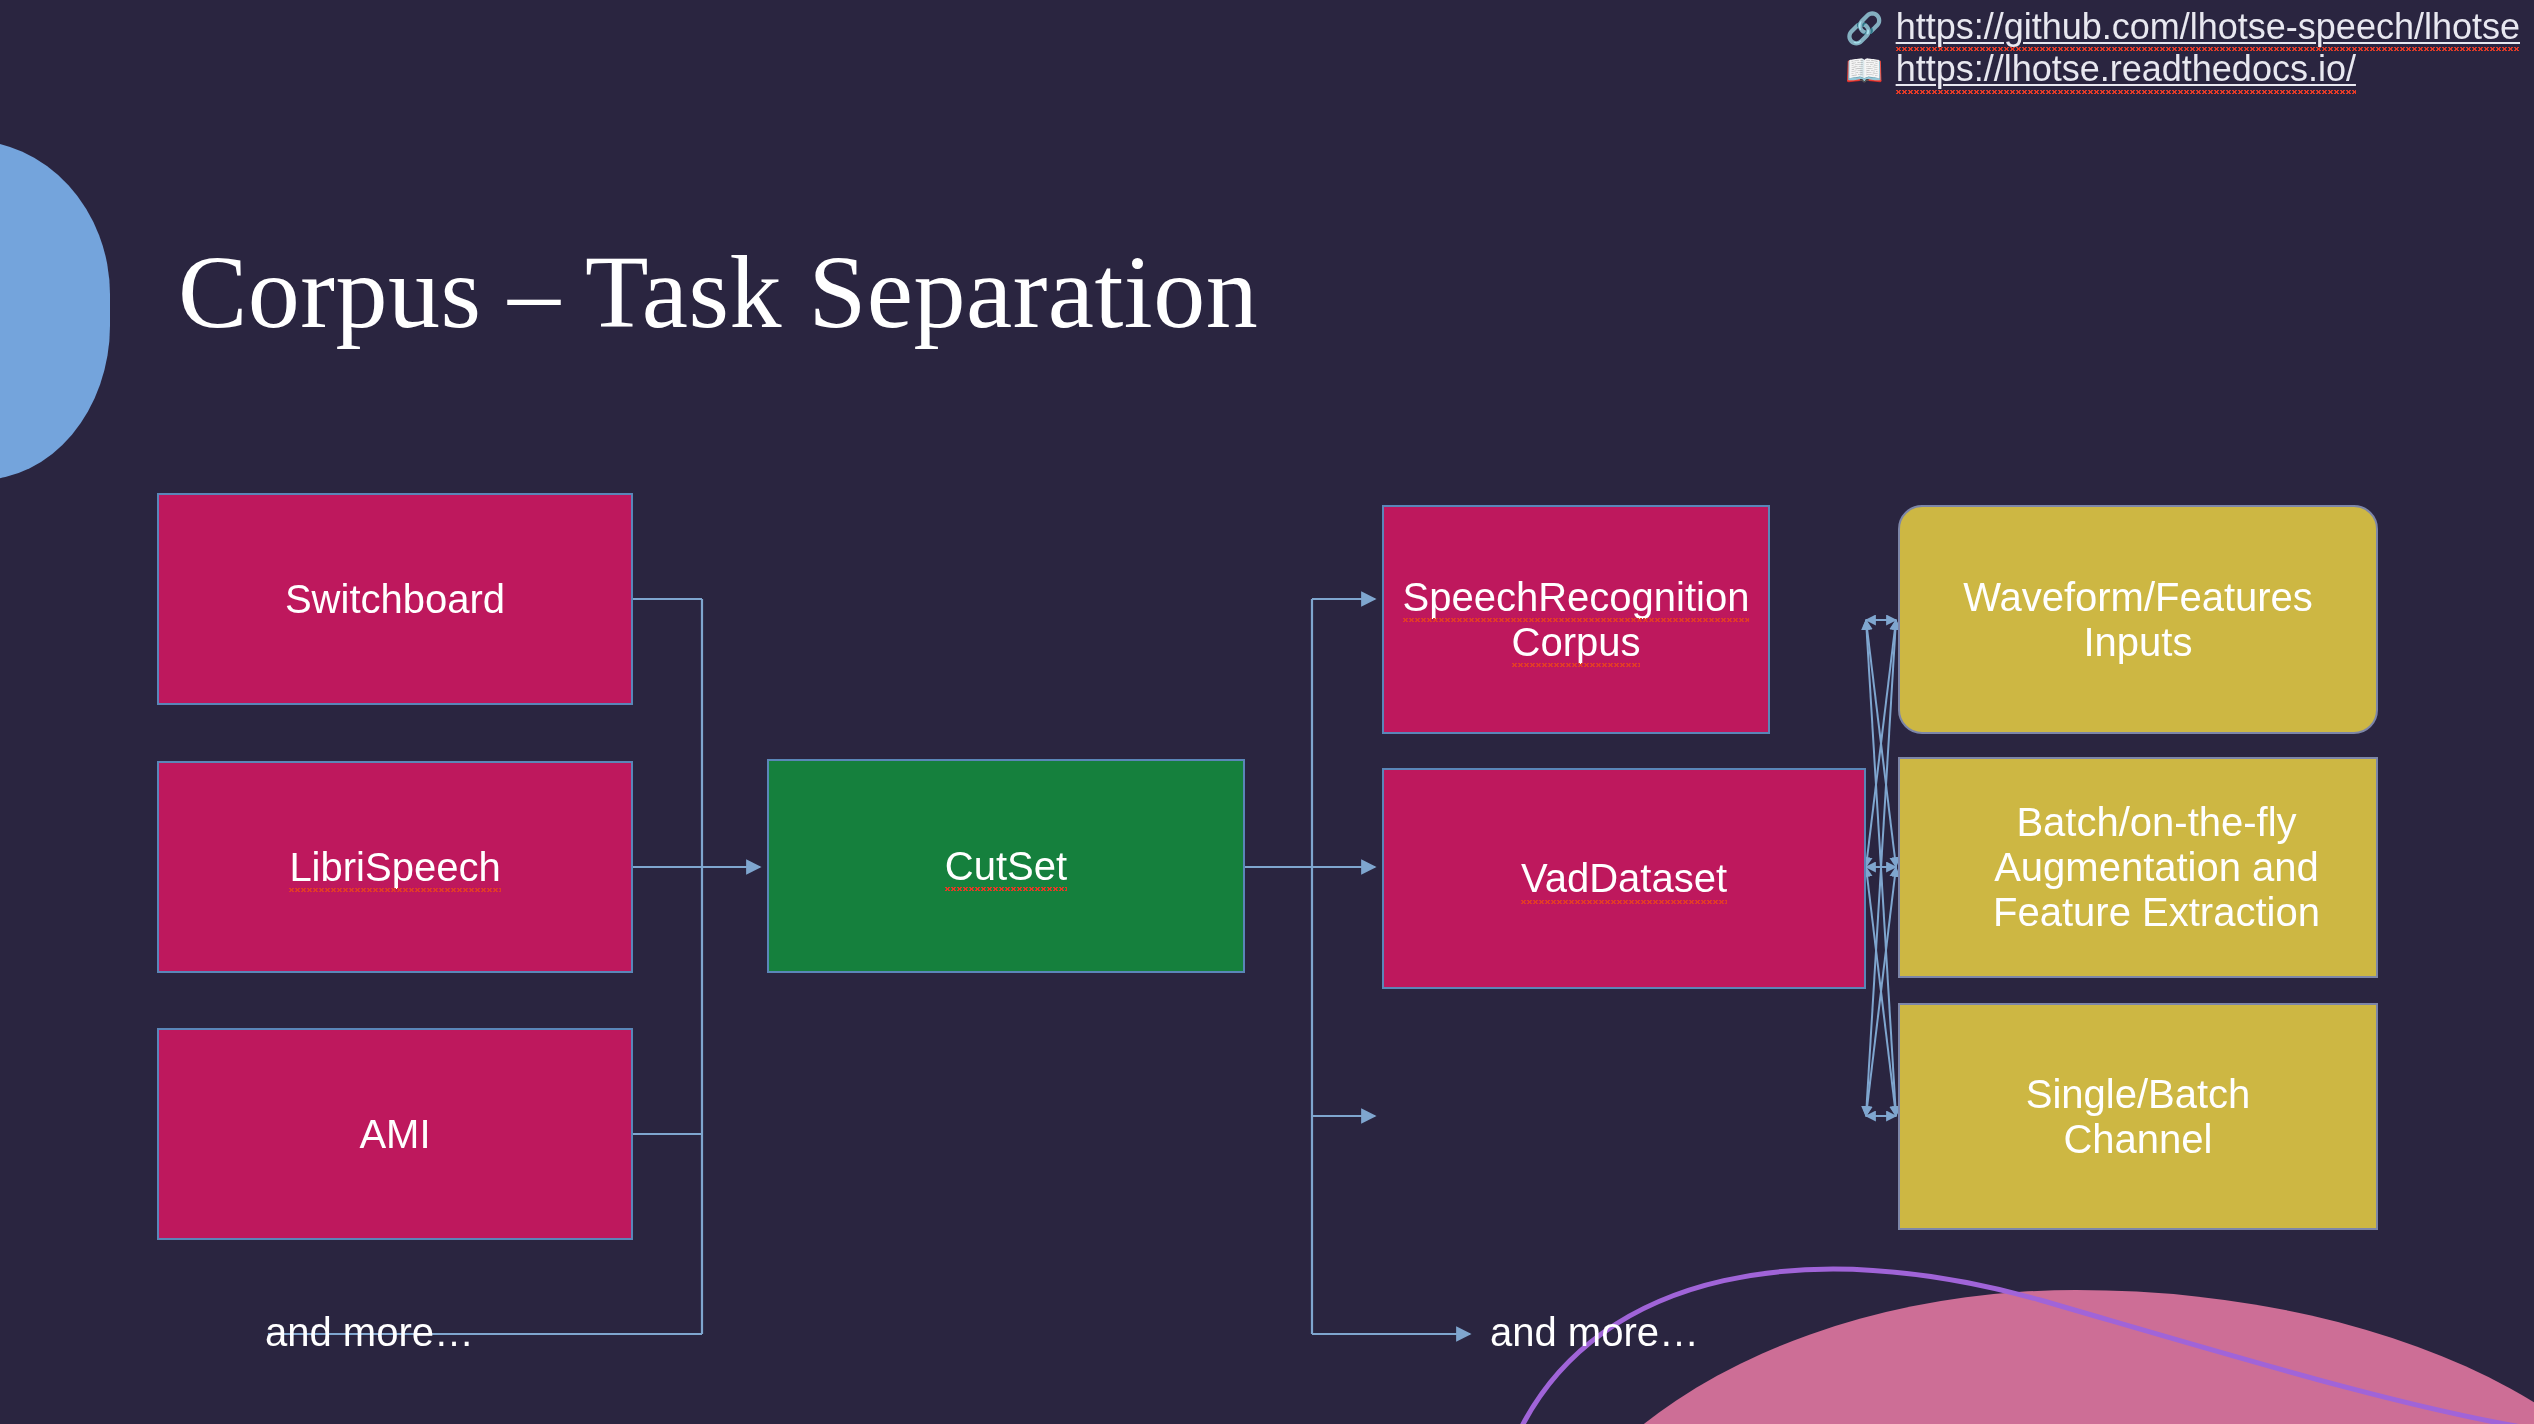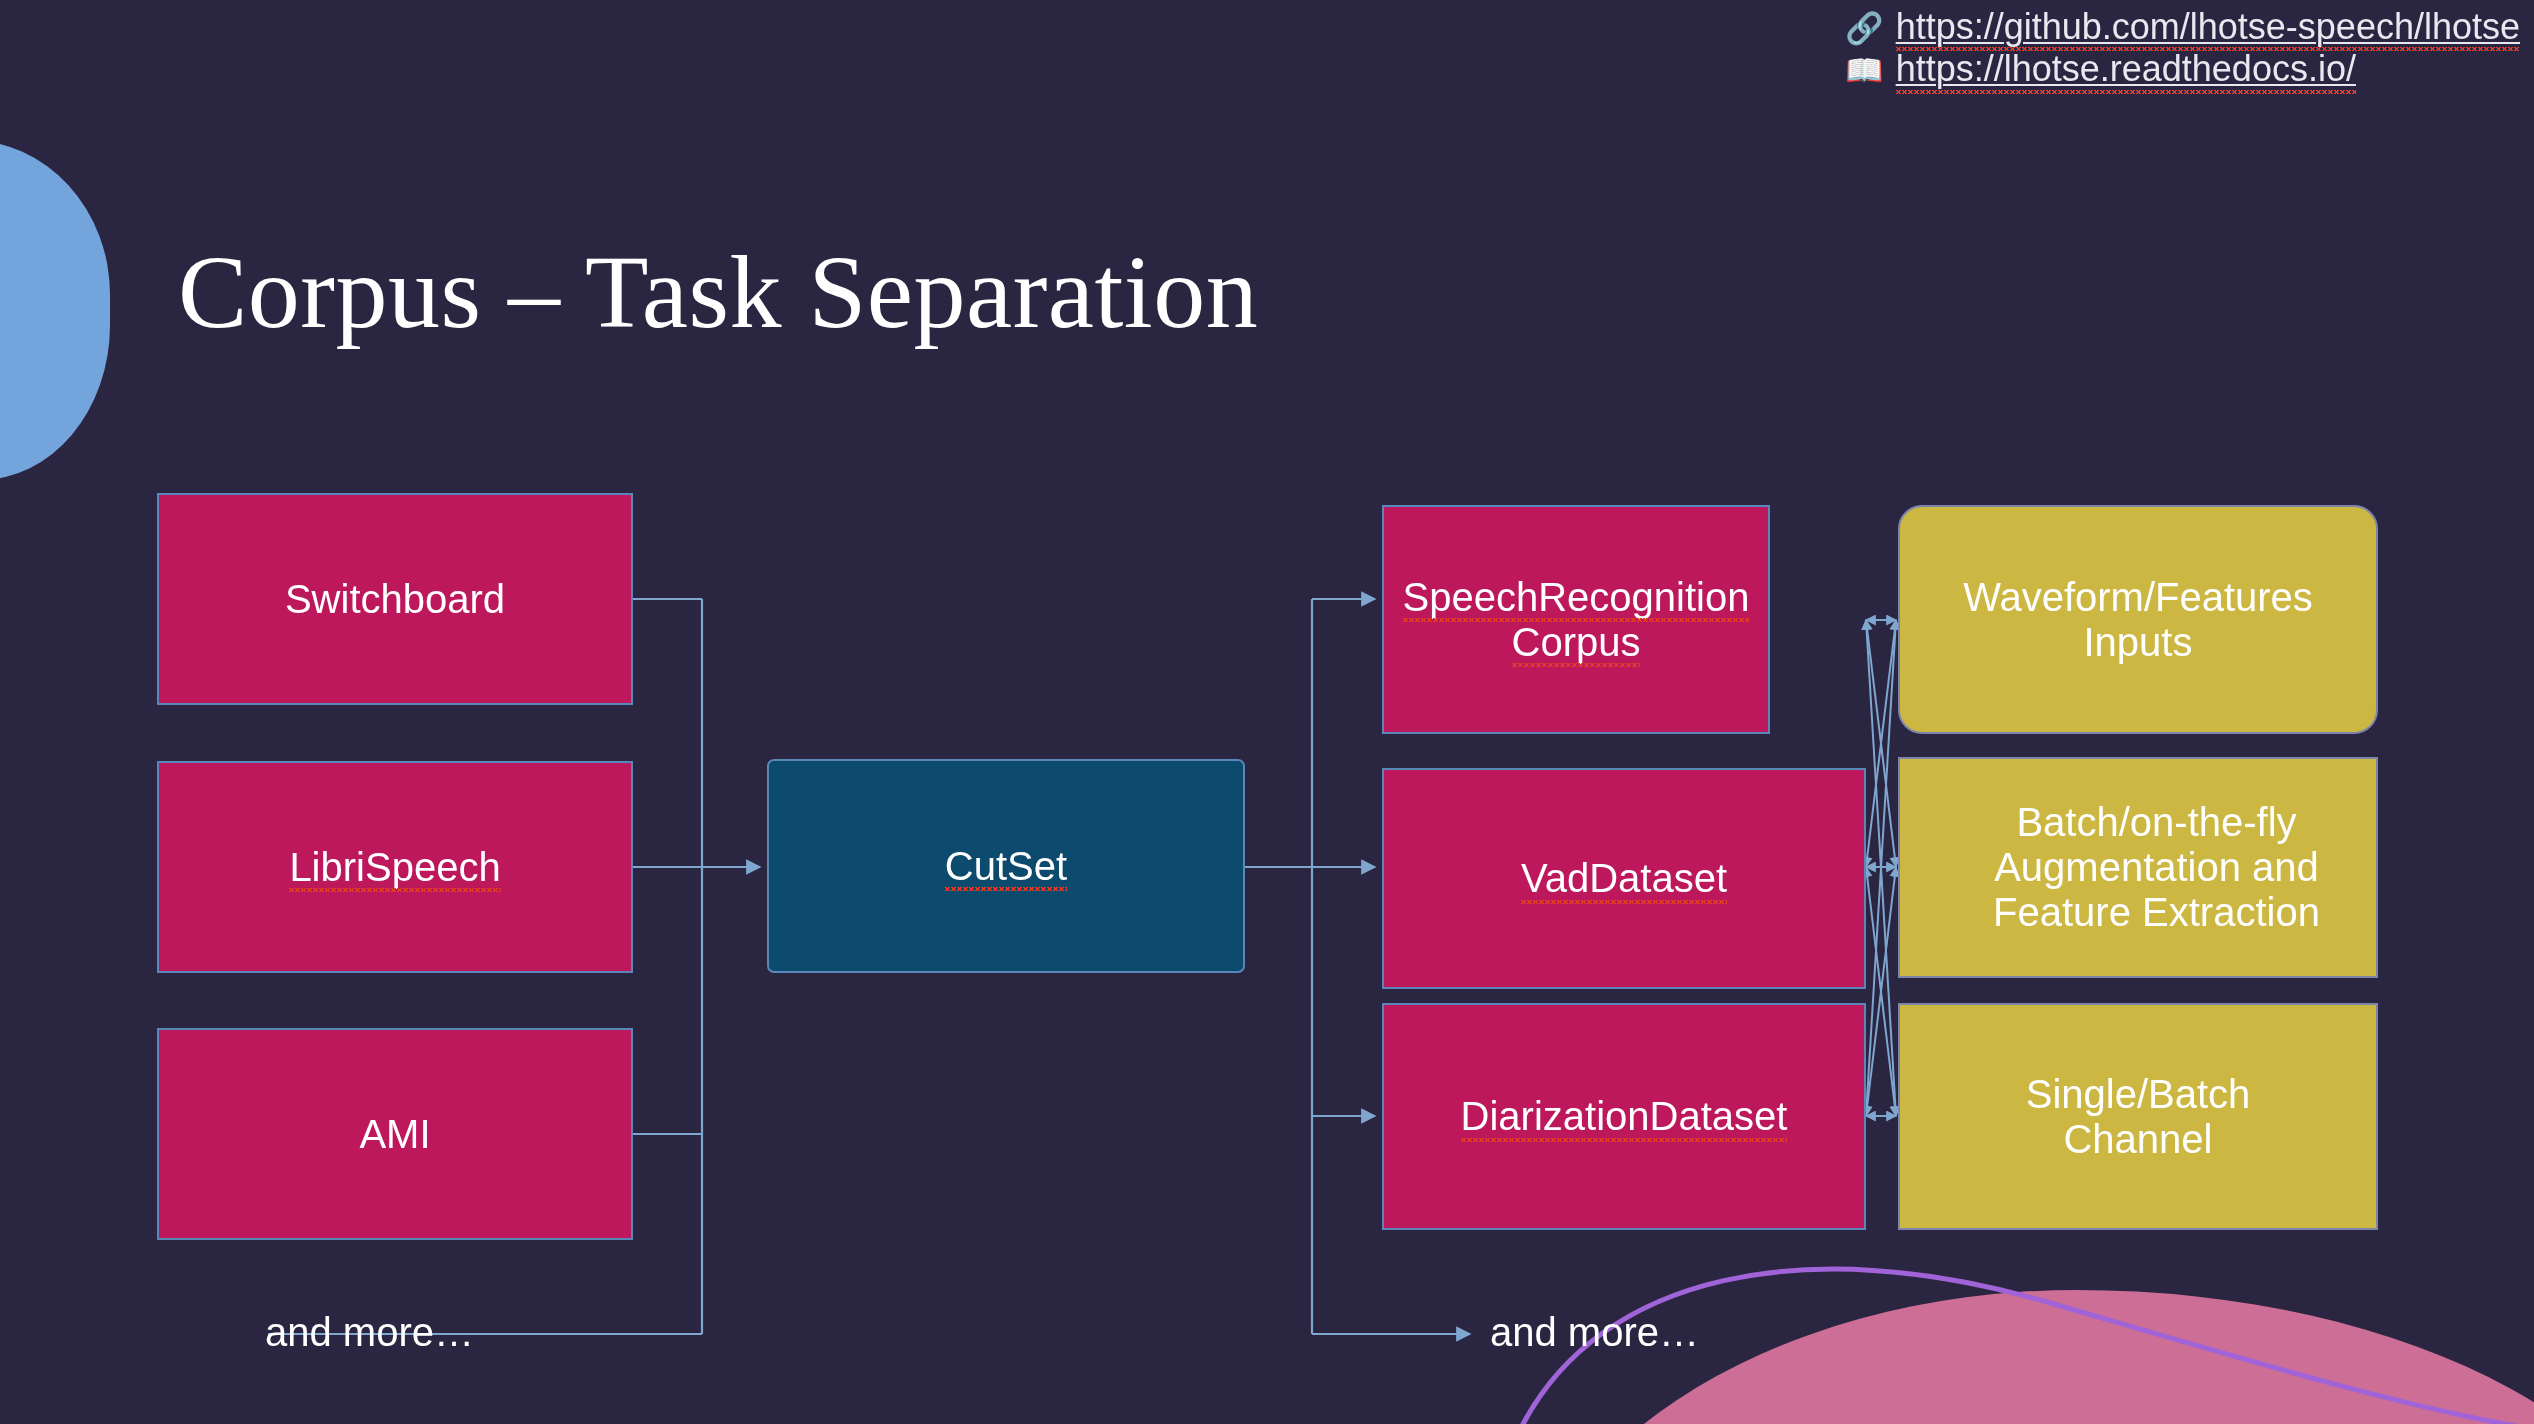--- a/index.html
+++ b/index.html
@@ -91,21 +91,21 @@
     text-align: center;
     color: #ffffff;
     font-size: 40px;
     line-height: 1.12;
     box-sizing: border-box;
     border: 2px solid #5a86b8;
     padding: 4px 10px;
   }
   .node.blue  { background: #be185d; }
   .node.gold  { background: #cdb743; border-color: #7d86a8; }
-  .node.green { background: #0c4a6e; border-radius: 7px; }
+  .node.green { background: #15803d; }
   .node .txt { display: inline-block; }
 
   .caption {
     position: absolute;
     color: #ffffff;
     font-size: 40px;
     white-space: nowrap;
   }
 
   
@@ -195,23 +195,20 @@
 
   <div class="node blue" style="left:1382px; top:505px; width:388px; height:229px;">
     <span class="txt">
       <span class="spell">SpeechRecognition</span><br>
       <span class="spell">Corpus</span>
     </span>
   </div>
   <div class="node blue" style="left:1382px; top:768px; width:484px; height:221px;">
     <span class="txt spell">VadDataset</span>
   </div>
-  <div class="node blue" style="left:1382px; top:1003px; width:484px; height:227px;">
-    <span class="txt spell">DiarizationDataset</span>
-  </div>
   <div class="caption" style="left:1490px; top:1310px;">and more…</div>
 
   <div class="node gold" style="left:1898px; top:505px; width:480px; height:229px;border-radius:24px;">
     <span class="txt">
       <span>Waveform/Features</span><br>
       <span>Inputs</span>
     </span>
   </div>
   <div class="node gold" style="left:1898px; top:757px; width:480px; height:221px;padding-left:47px;">
     <span class="txt">

